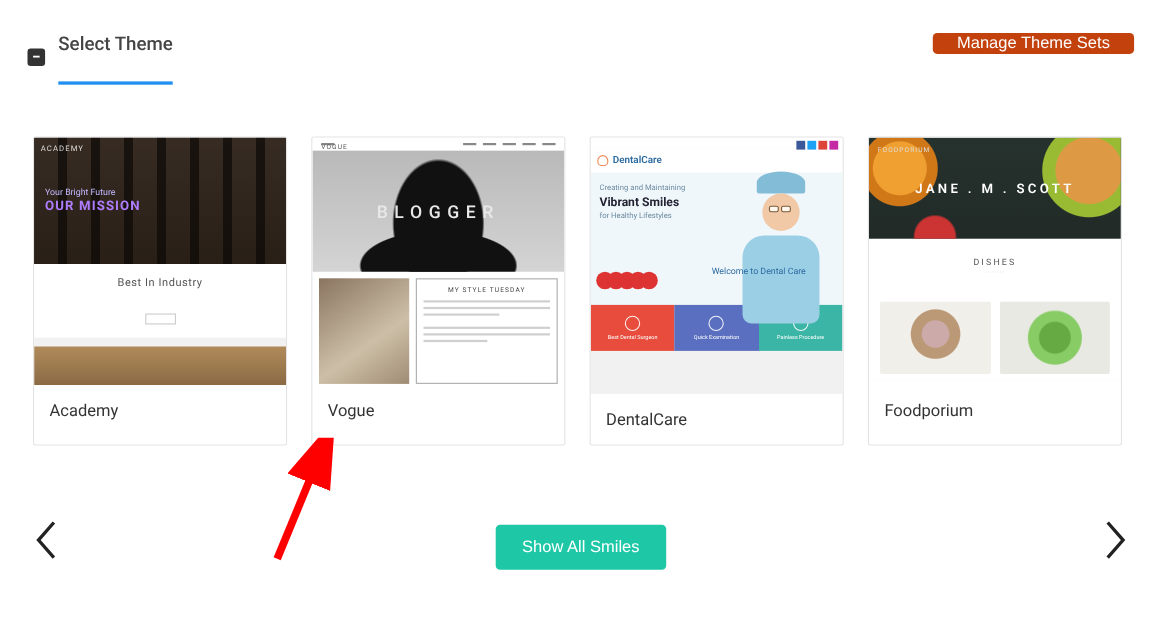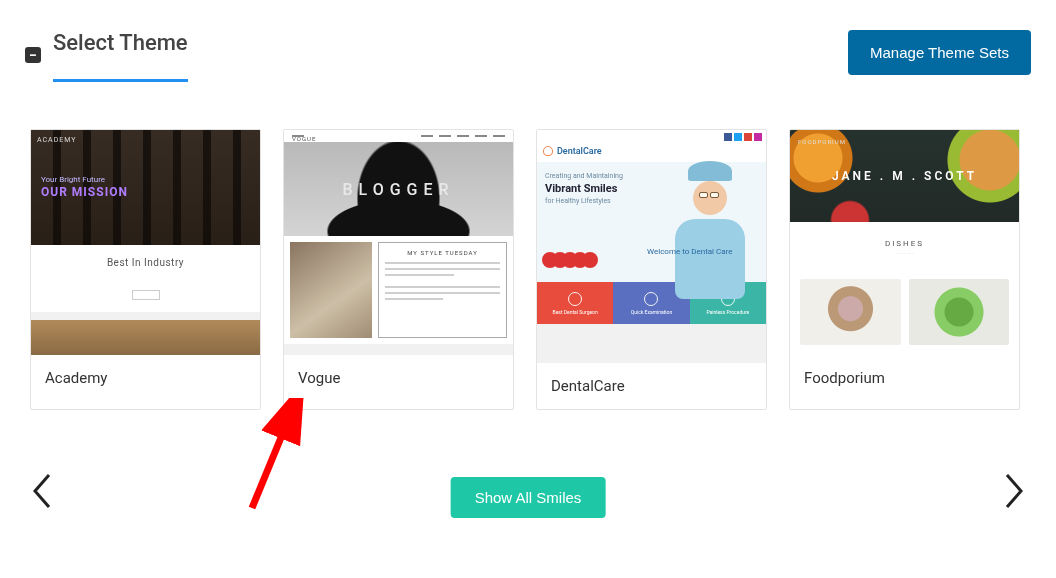--- a/index.html
+++ b/index.html
@@ -22,28 +22,28 @@
       align-items: flex-start;
       margin-bottom: 50px;
     }
     .title-block { display: flex; align-items: center; gap: 12px; }
     .collapse-icon {
       width: 16px; height: 16px; background: #333; border-radius: 3px;
       display: flex; align-items: center; justify-content: center;
       color: #fff; font-size: 14px; line-height: 1; font-weight: bold;
     }
     .section-title {
-      font-size: 22px; font-weight: 500; color: #444;
+      font-size: 17px; font-weight: 500; color: #444;
       border-bottom: 3px solid #2190f1;
       padding-bottom: 24px;
       margin-bottom: -3px;
     }
     .title-wrap { position: relative; }
     .manage-btn {
-      background: #0369a1; color: #fff; border: none; padding: 14px 22px;
+      background: #c2410c; color: #fff; border: none; padding: 1px 22px;
       font-size: 15px; border-radius: 4px; cursor: pointer;
     }
     .note-line {
       font-size: 15px; color: #4a4a4a; margin: 0 0 18px 28px;
     }
     .note-line b { color: #333; font-weight: 700; }
     .note-line a { color: #2190f1; text-decoration: none; }
 
     .themes-row {
       display: flex; gap: 22px; margin: 0 5px;
@@ -81,21 +81,21 @@
     .academy .mid { background:#fff; padding:12px 8px; text-align:center; }
     .academy .mid-title { font-size:10px; color:#555; letter-spacing:.5px; }
     .academy .mid-box { width:28px; height:10px; border:1px solid #ccc; margin:22px auto 0; }
     .academy .foot { height:36px; margin-top:8px; background: linear-gradient(#b08a5a,#8a6a44); }
 
     
     .vogue .nav { height:12px; background:#fff; display:flex; gap:6px; align-items:center; padding:0 8px; }
     .vogue .nav span { width:12px; height:2px; background:#888; display:block; }
     .vogue .logo { font-size:6px; color:#555; letter-spacing:1px; margin-right:auto; }
     .vogue .hero {
-      height:94px; position:relative;
+      height:110px; position:relative;
       background:
         radial-gradient(ellipse 50px 70px at 50% 60%, #111 0 40px, transparent 42px),
         radial-gradient(ellipse 90px 40px at 50% 95%, #111 0 70px, transparent 72px),
         linear-gradient(#b9b9b9,#d4d4d4);
       display:flex; align-items:center; justify-content:center;
     }
     .vogue .hero-text { font-size:16px; letter-spacing:6px; color:#e8e8e8; font-weight:500; }
     .vogue .cols { display:flex; height:108px; background:#fff; padding:6px; gap:6px; }
     .vogue .col-img { flex:0 0 82px; background: linear-gradient(145deg,#8a7560,#cdbfa7 60%, #a08c74); }
     .vogue .col-txt { flex:1; border:1px solid #aaa; padding:6px; }

